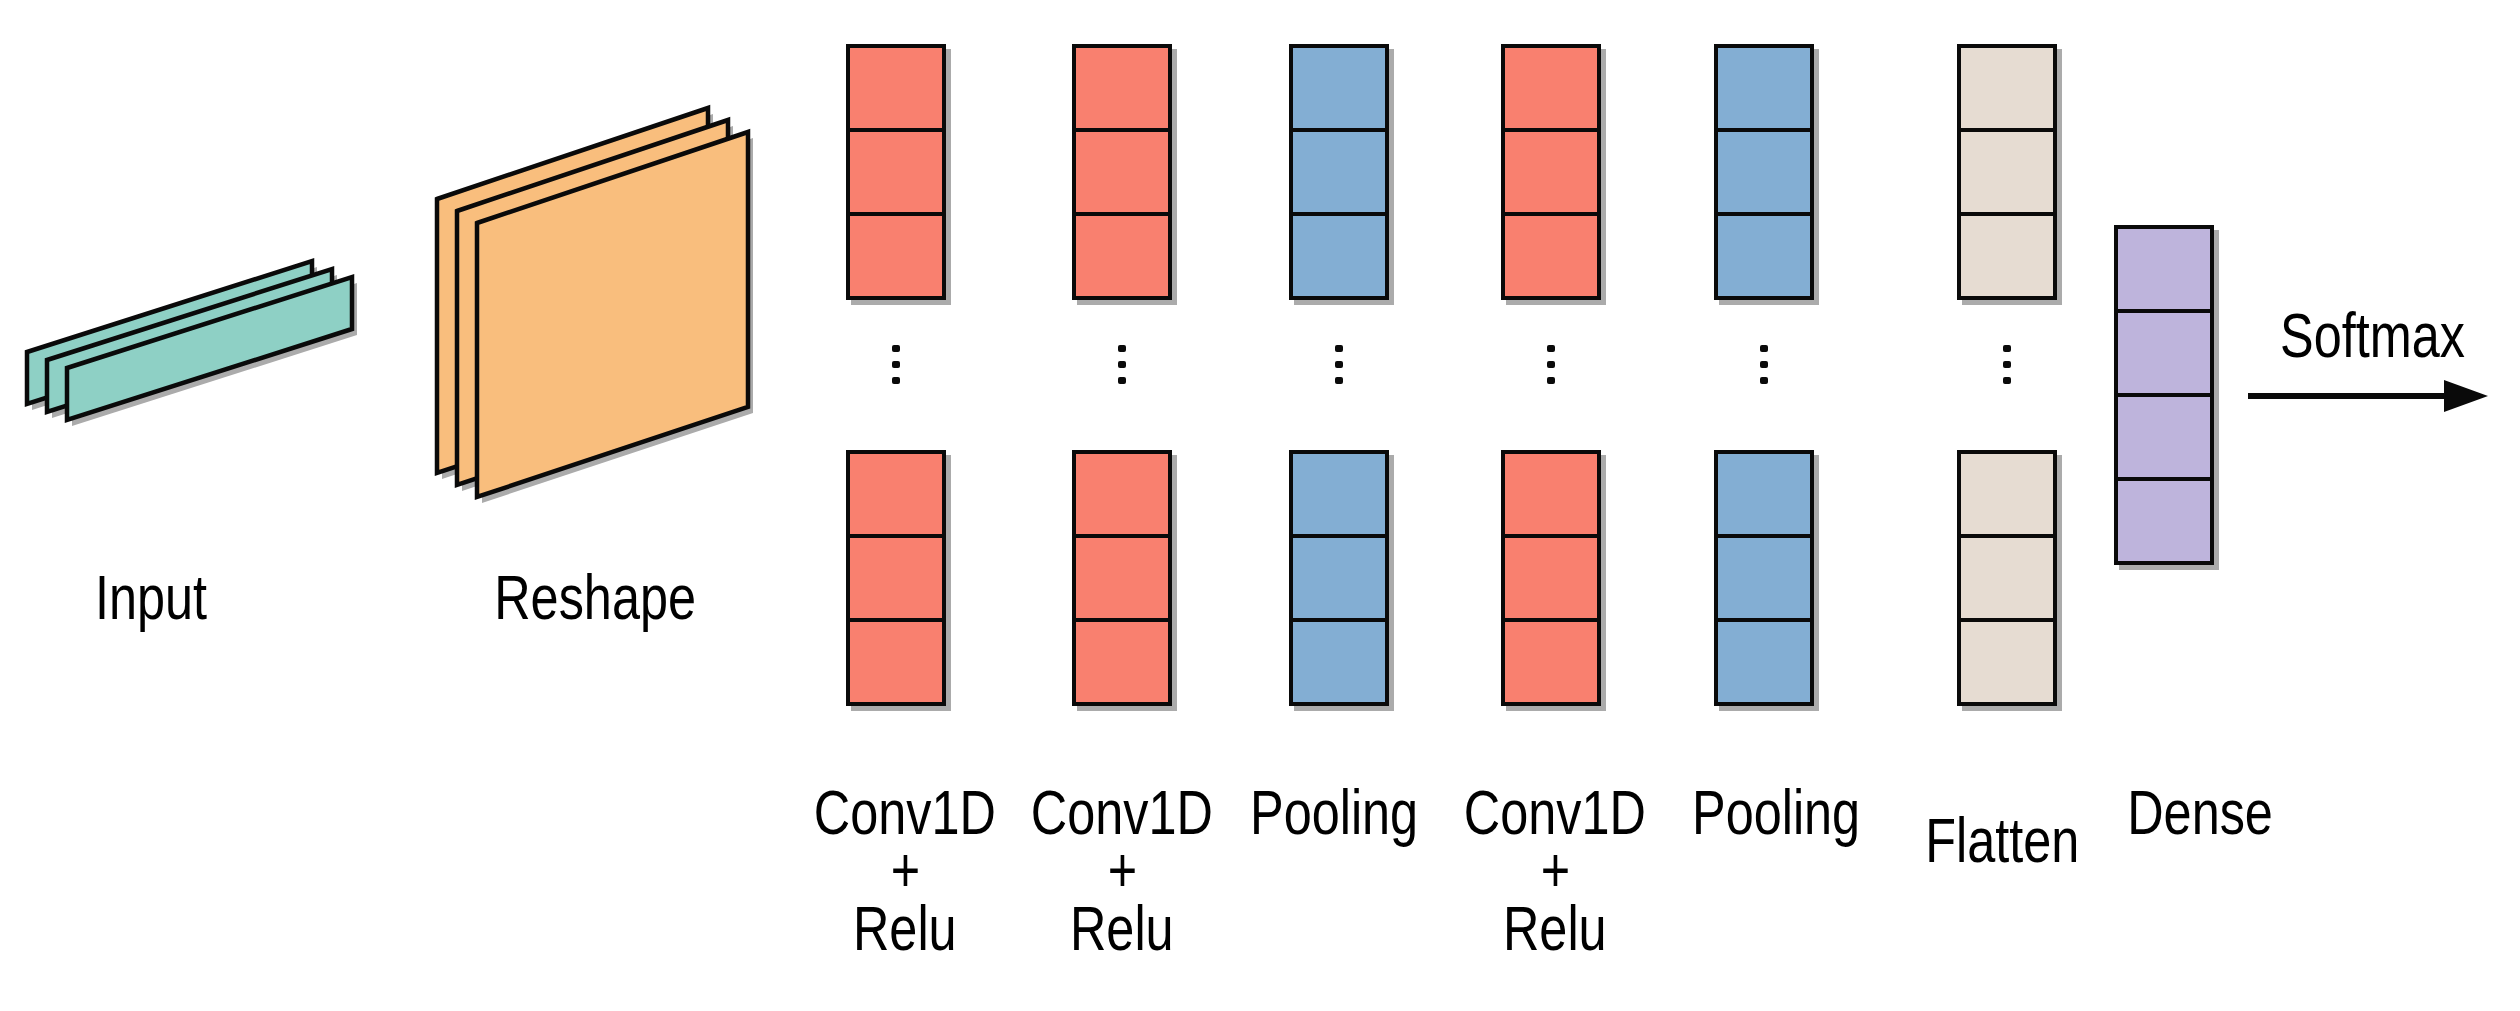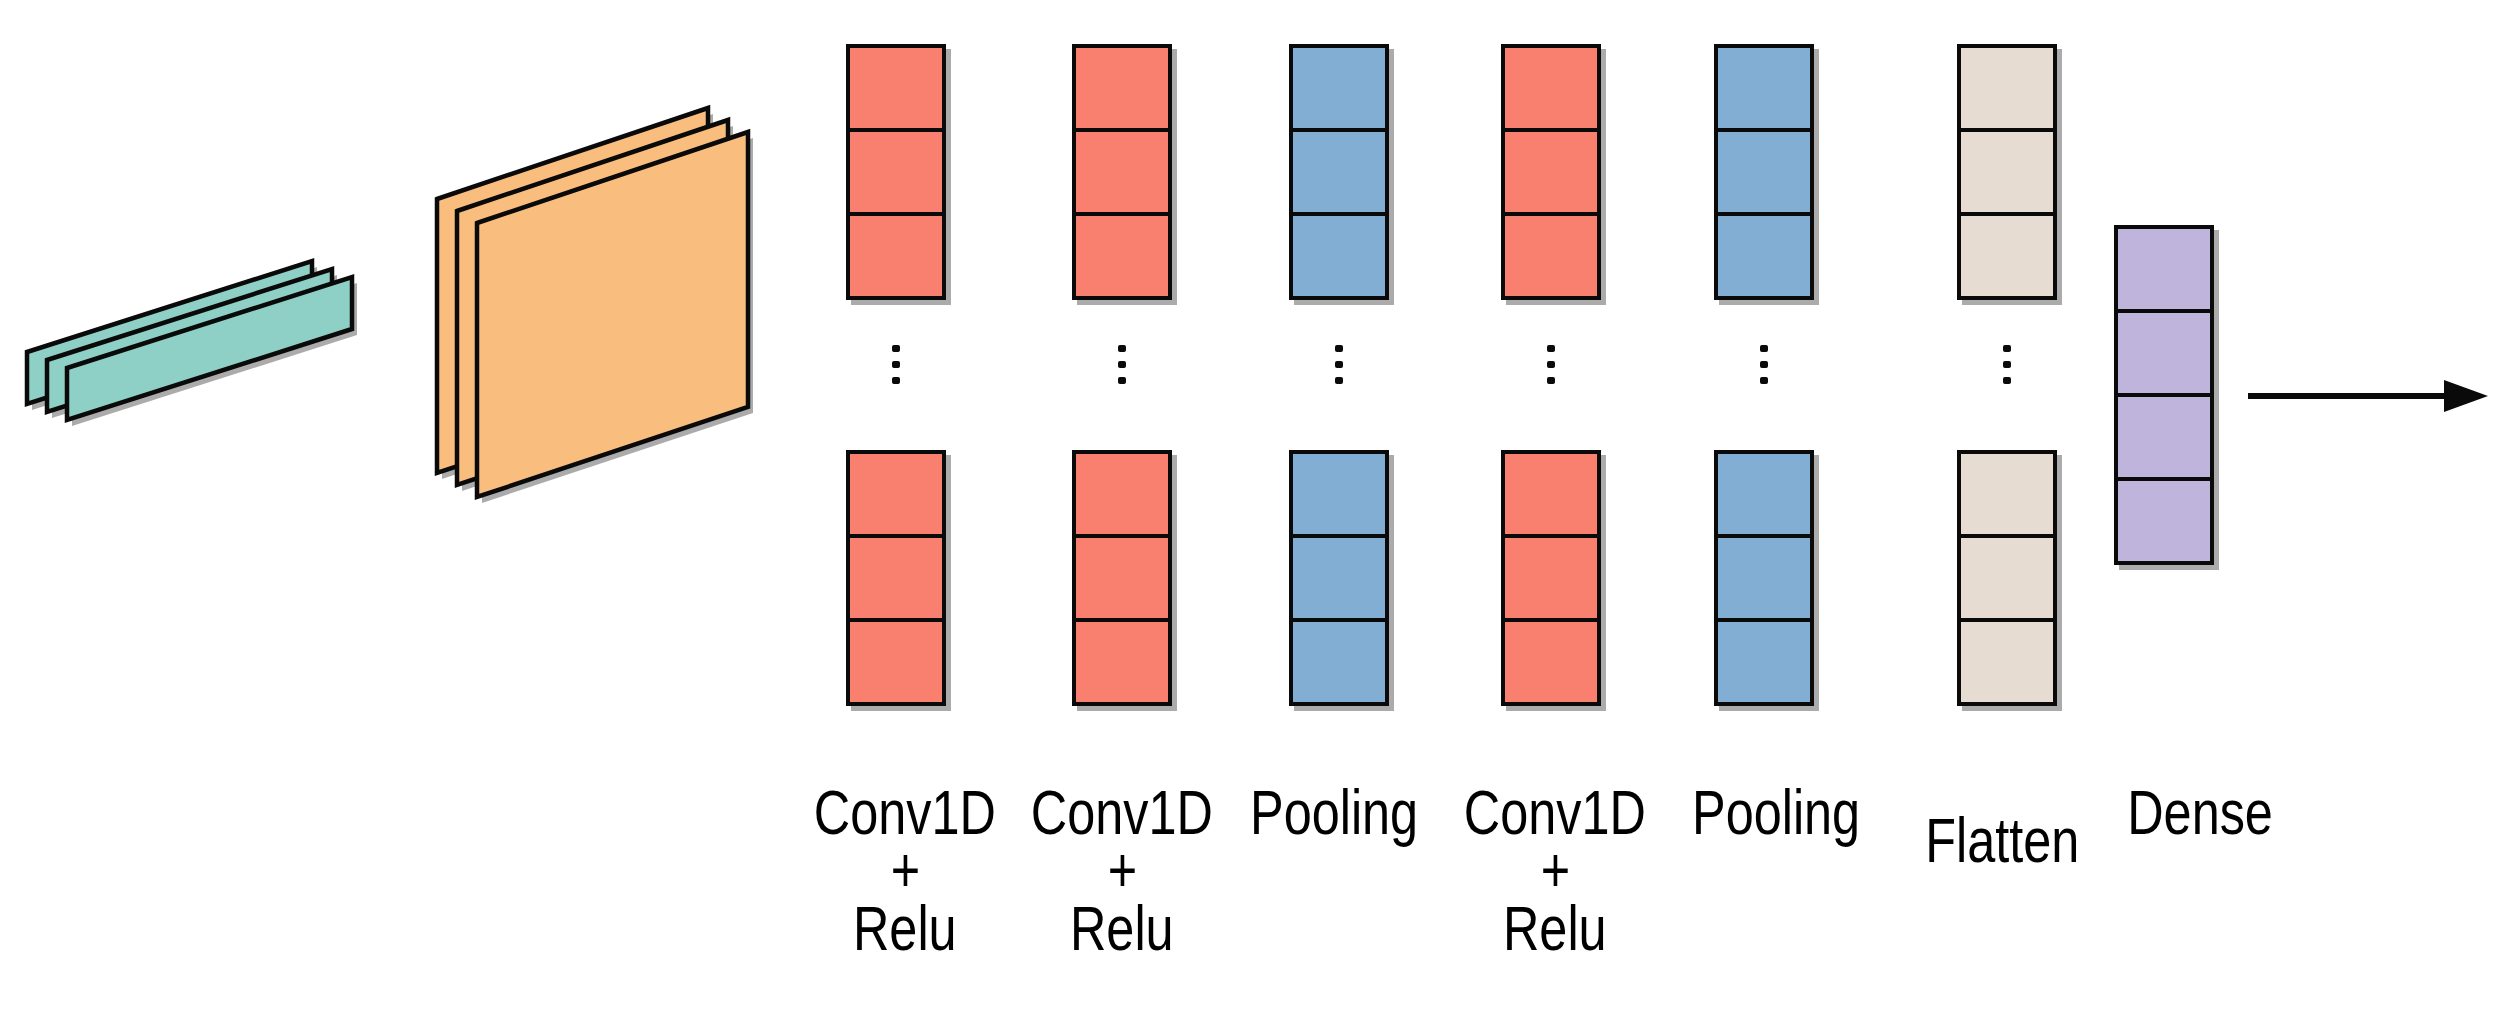--- a/index.html
+++ b/index.html
@@ -69,20 +69,29 @@
       <polygon points="482,229 753,138 753,413 482,503" fill="var(--c-shadow)"></polygon>
       <polygon points="477,223 748,132 748,407 477,497" fill="var(--c-reshape)" stroke="var(--c-stroke)" stroke-width="4.5"></polygon>
     </g>
 
     <g>
       <line x1="2248" y1="396" x2="2450" y2="396" stroke="var(--c-stroke)" stroke-width="6"></line>
       <polygon points="2444,380 2488,396 2444,412" fill="var(--c-stroke)"></polygon>
     </g>
   </svg>
 
+  <div class="label-block" style="left:11px;top:568px;">
+    <div class="label-line"><span>Input</span></div>
+  </div>
+  <div class="label-block" style="left:455px;top:568px;">
+    <div class="label-line"><span>Reshape</span></div>
+  </div>
+  <div class="label-block" style="left:2233px;top:306px;">
+    <div class="label-line"><span>Softmax</span></div>
+  </div>
 
   <div id="columns-layer">
       <div class="cell-group" style="left: 846px; top: 44px;">
         <div class="cell fill-conv"></div>
         <div class="cell fill-conv"></div>
         <div class="cell fill-conv"></div>
       </div>
       <div class="dots" style="left: 891px; top: 345px;">
         <div class="dot"></div>
         <div class="dot"></div>

